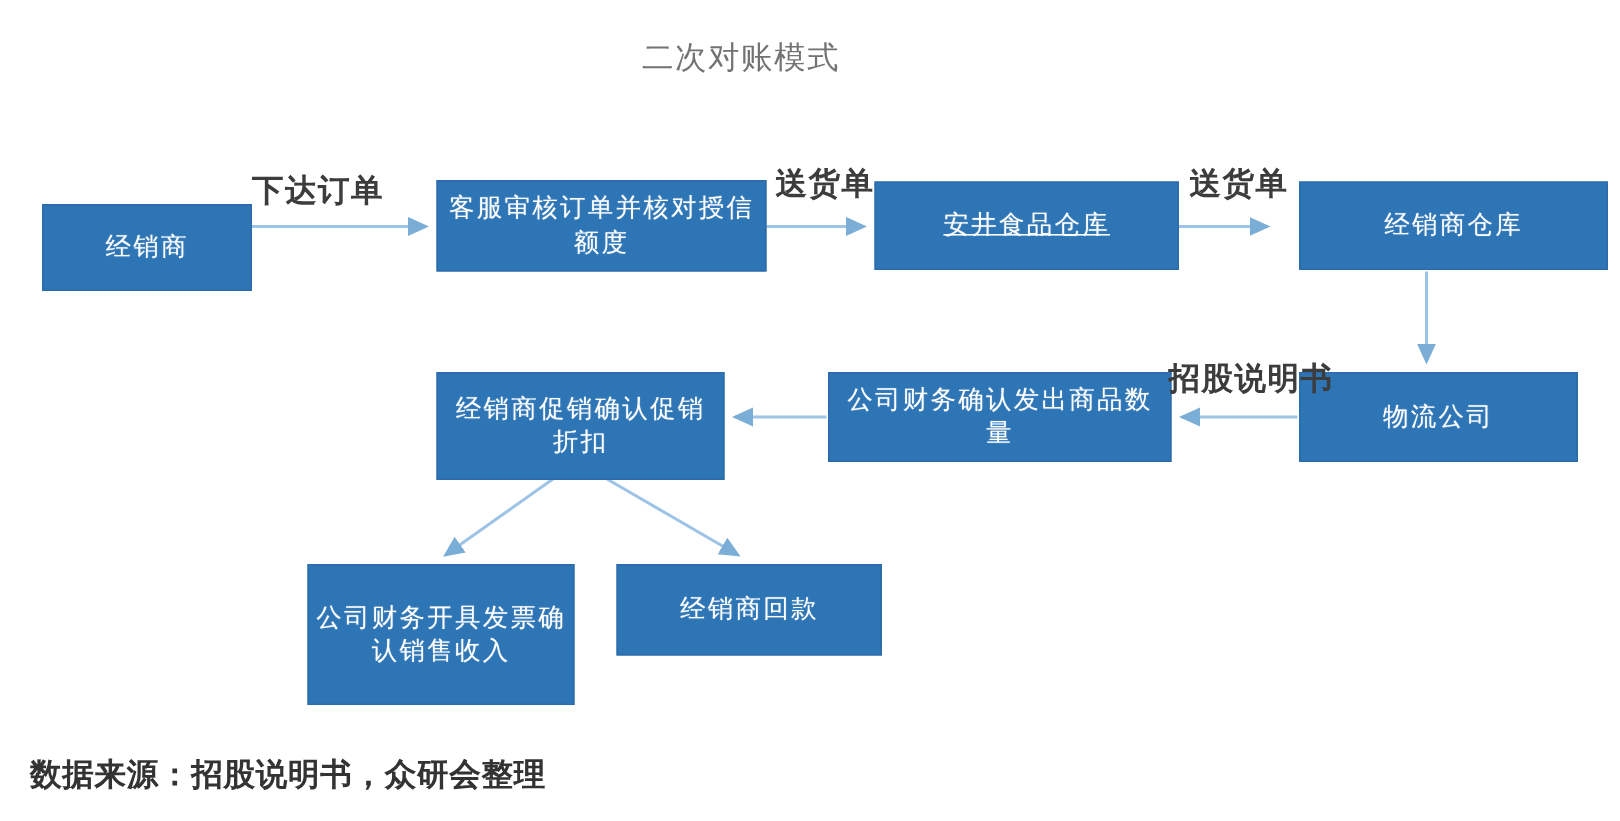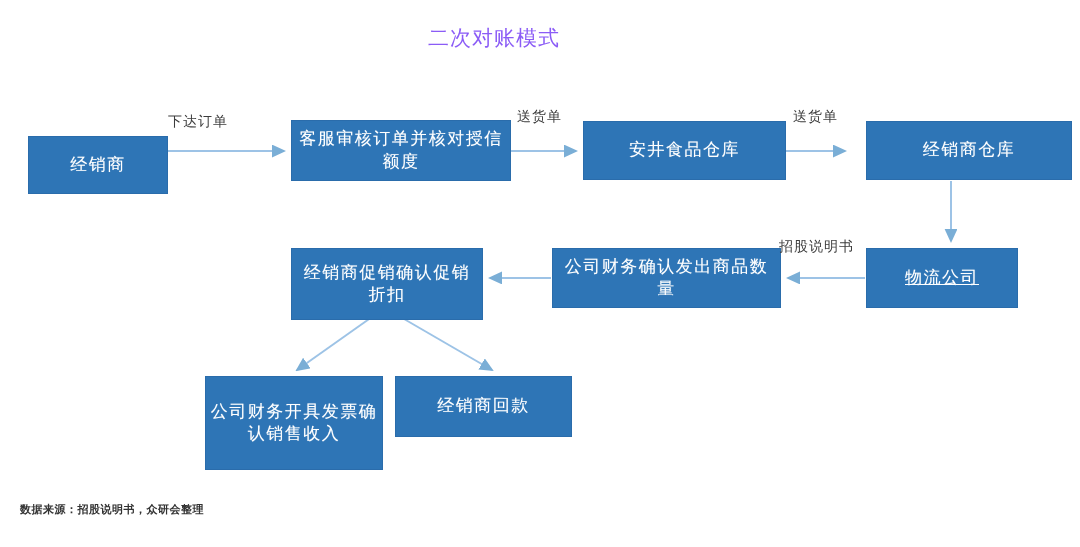--- a/index.html
+++ b/index.html
@@ -29,21 +29,21 @@
     pointer-events: none;
   }
   .title {
     position: absolute;
     left: 0;
     top: 24px;
     width: 988px;
     text-align: center;
     font-size: 21px;
     letter-spacing: 1px;
-    color: #8b5cf6;
+    color: #737373;
     font-family: "Liberation Sans", "DejaVu Sans", sans-serif;
   }
   .node {
     position: absolute;
     background: #2e75b6;
     border: 1px solid #2a6cab;
     color: #ffffff;
     display: flex;
     align-items: center;
     justify-content: center;
@@ -55,32 +55,32 @@
     box-sizing: border-box;
     padding: 2px 4px;
     text-shadow: 0 0 1px rgba(255,255,255,0.35);
   }
   .node span {
     display: block;
     width: 100%;
   }
   .edge-label {
     position: absolute;
-    font-size: 14px;
+    font-size: 21px;
     color: #3c3c3c;
     letter-spacing: 1px;
     white-space: nowrap;
     font-family: "Liberation Serif", "DejaVu Serif", serif;
-    font-weight: 400;
+    font-weight: 700;
   }
   .source-note {
     position: absolute;
     left: 20px;
     top: 502px;
-    font-size: 11px;
+    font-size: 21px;
     color: #333333;
     letter-spacing: 0.5px;
     font-family: "Liberation Sans", "DejaVu Sans", sans-serif;
     font-weight: 700;
   }
 </style>
 </head>
 <body>
 
 <div id="canvas">
@@ -112,45 +112,45 @@
   </svg>
 
   <div class="node" style="left:28px; top:121px; width:140px; height:58px;margin-top:15px;">
     <span>经销商</span>
   </div>
 
   <div class="node" style="left:291px; top:120px; width:220px; height:61px;">
     <span>客服审核订单并核对授信额度</span>
   </div>
 
-  <div class="node" style="left:583px; top:121px; width:203px; height:59px;">
+  <div class="node" style="left:583px; top:121px; width:203px; height:59px;text-decoration:underline;">
     <span>安井食品仓库</span>
   </div>
 
   <div class="node" style="left:866px; top:121px; width:206px; height:59px;">
     <span>经销商仓库</span>
   </div>
 
-  <div class="node" style="left:866px; top:248px; width:152px; height:60px;text-decoration:underline;">
+  <div class="node" style="left:866px; top:248px; width:186px; height:60px;">
     <span>物流公司</span>
   </div>
 
   <div class="node" style="left:552px; top:248px; width:229px; height:60px;">
     <span>公司财务确认发出商品数量</span>
   </div>
 
   <div class="node" style="left:291px; top:248px; width:192px; height:72px;">
     <span>经销商促销确认促销折扣</span>
   </div>
 
   <div class="node" style="left:205px; top:376px; width:178px; height:94px;align-items:center;">
     <span>公司财务开具发票确认销售收入</span>
   </div>
 
-  <div class="node" style="left:395px; top:376px; width:177px; height:61px;">
+  <div class="node" style="left:411px; top:376px; width:177px; height:61px;">
     <span>经销商回款</span>
   </div>
 
   <div class="edge-label" style="left:168px; top:113px;">下达订单</div>
 
   <div class="edge-label" style="left:517px; top:108px;">送货单</div>
 
   <div class="edge-label" style="left:793px; top:108px;">送货单</div>
 
   <div class="edge-label" style="left:779px; top:238px;">招股说明书</div>

